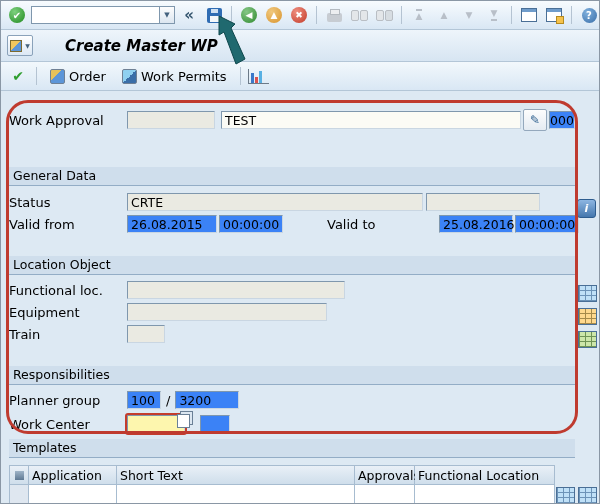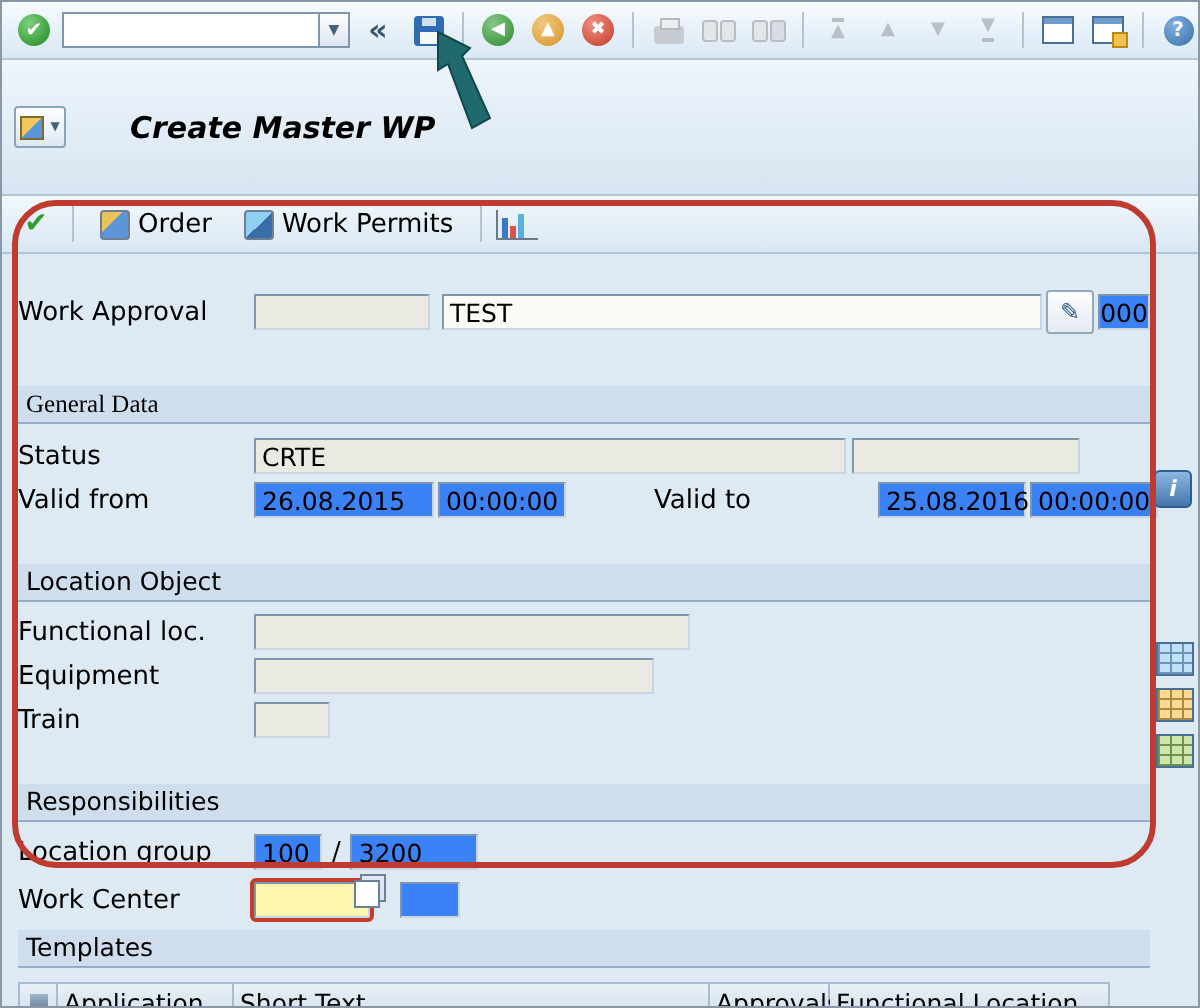--- a/index.html
+++ b/index.html
@@ -37,21 +37,21 @@
   .binoc.plus::after{background:#d7dde2;}
   .pg{color:#b8bfc8;font-size:9px;line-height:1;}
   .pg.bar-top{border-top:2px solid #b8bfc8;padding-top:1px;}
   .pg.bar-bot{border-bottom:2px solid #b8bfc8;padding-bottom:1px;}
   .win{width:14px;height:12px;border:1px solid #4a6f96;background:#fff;position:relative;}
   .win::before{content:"";position:absolute;top:0;left:0;right:0;height:3px;background:#6f9ccb;}
   .win.short::after{content:"";position:absolute;right:-3px;bottom:-3px;width:6px;height:6px;background:#f5c24b;border:1px solid #b68a1f;}
   .help-circ{width:15px;height:15px;border-radius:50%;background:radial-gradient(circle at 35% 30%,#7fb0dd,#3a6ea8);
     color:#fff;font-weight:bold;font-size:10px;display:flex;align-items:center;justify-content:center;}
   
-  .titlebar{display:flex;align-items:center;height:31px;padding:18px 6px;
+  .titlebar{display:flex;align-items:center;height:31px;padding:0 6px;
     background:linear-gradient(#eef5fb,#d7e5f2);border-bottom:1px solid #b3c6d7;text-align:center;}
   .title-icon{width:24px;height:19px;border:1px solid #8aa2ba;background:linear-gradient(#ffffff,#dce8f4);
     display:flex;align-items:center;justify-content:center;gap:2px;border-radius:2px;}
   .title-icon .blob{width:10px;height:10px;background:linear-gradient(135deg,#f2c75e 50%,#5d96d8 50%);border:1px solid #7c6a2e;}
   .title-caret{font-size:6px;color:#44627e;margin-left:1px;}
   .page-title{font-size:15px;font-weight:bold;font-style:italic;margin-left:32px;}
   
   .apptoolbar{display:flex;align-items:center;height:28px;padding:0 6px;gap:4px;
     background:linear-gradient(#f2f8fc,#d9e7f4);border-bottom:1px solid #b3c6d7;}
   .appcheck{color:#2f9e2f;font-size:14px;font-weight:bold;}
@@ -212,21 +212,21 @@
     <div class="frow" style="margin-top:18px;">
       <span class="lbl">Work Approval</span>
       <span class="fld ro" style="width:88px;"></span>
       <span class="fld" style="width:300px;margin-left:6px;">TEST</span>
       <span class="btn-sm" style="margin-left:2px;">
           <span>✎</span>
         </span>
       <span class="fld white" style="width:26px;margin-left:auto;justify-content:center;">000</span>
     </div>
 
-    <div class="sec" style="margin-top:26px;font-family:Liberation Serif, serif;">General Data</div>
+    <div class="sec" style="margin-top:36px;">General Data</div>
 
     <div class="frow" style="margin-top:5px;">
       <span class="lbl">Status</span>
       <span class="fld ro" style="width:296px;">CRTE</span>
       <span class="fld ro" style="width:114px;margin-left:3px;"></span>
     </div>
 
     <div class="frow">
       <span class="lbl">Valid from</span>
       <span class="fld white" style="width:90px;">26.08.2015</span>
@@ -247,21 +247,21 @@
       <span class="fld ro" style="width:200px;"></span>
     </div>
     <div class="frow">
       <span class="lbl">Train</span>
       <span class="fld ro" style="width:38px;"></span>
     </div>
 
     <div class="sec" style="margin-top:21px;">Responsibilities</div>
 
     <div class="frow" style="margin-top:4px;">
-      <span class="lbl">Location group</span>
+      <span class="lbl">Planner group</span>
       <span class="fld white" style="width:34px;">100</span>
       <span style="font-size:13px;margin:0 5px;">/</span>
       <span class="fld white" style="width:64px;">3200</span>
     </div>
 
     <div class="frow" style="height:26px;">
       <span class="lbl">Work Center</span>
       <span class="fld yellow" style="width:58px;"></span>
       <span class="copy-icon"></span>
       <span class="fld white" style="width:30px;margin-left:10px;"></span>

